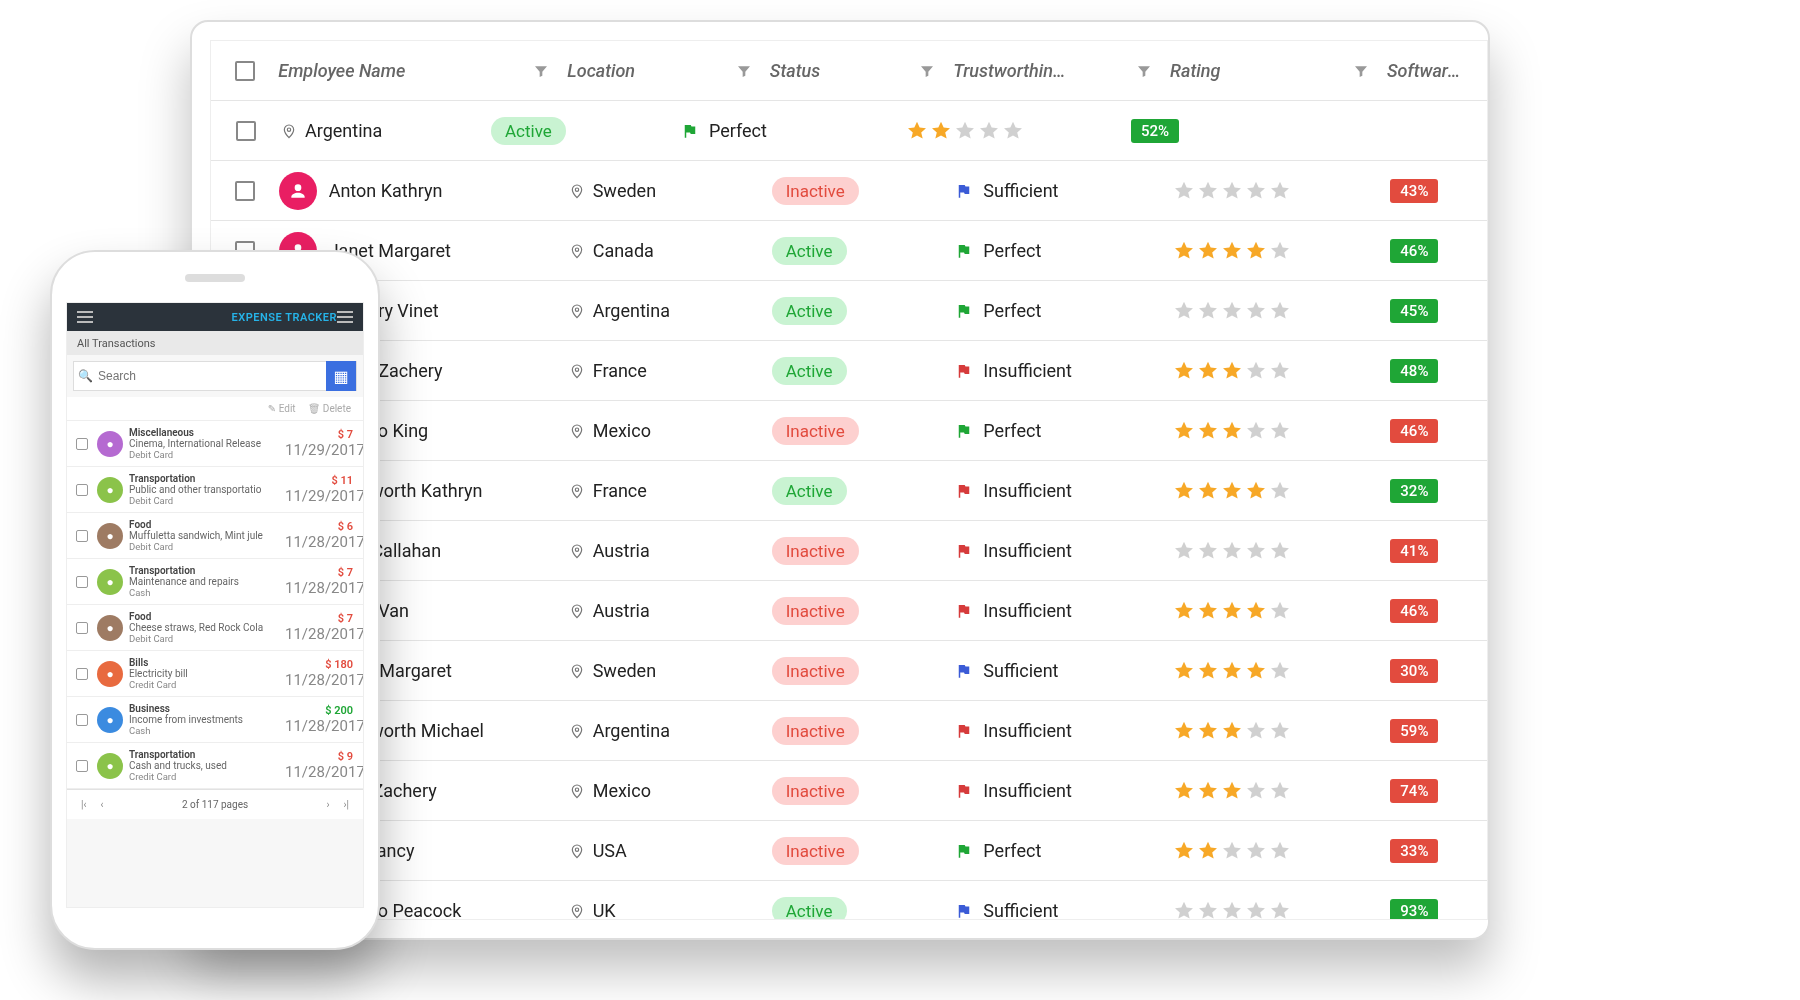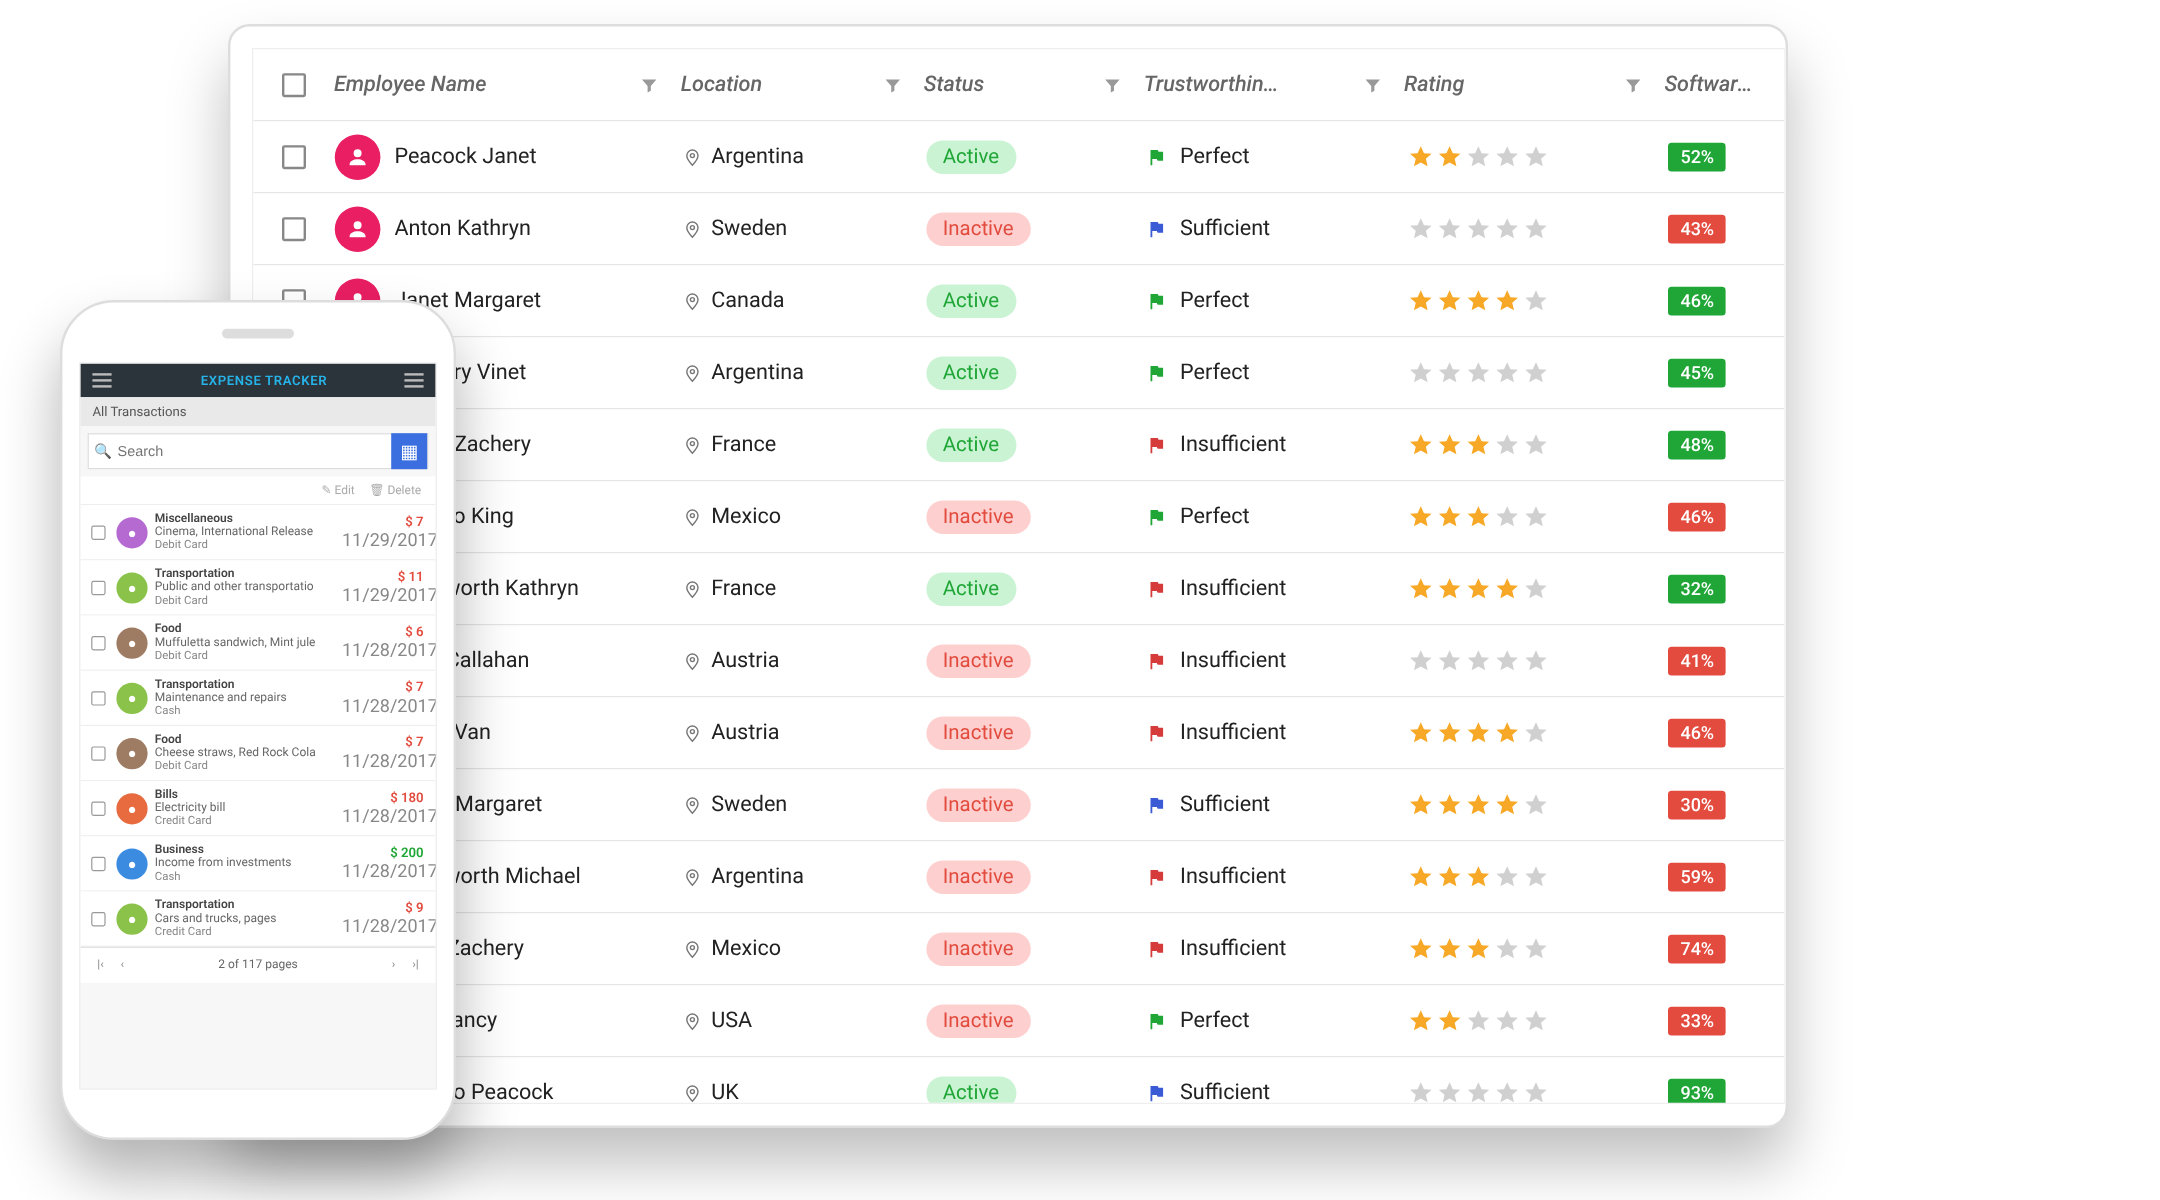--- a/index.html
+++ b/index.html
@@ -106,21 +106,21 @@
     position:absolute; left:14px; right:14px; top:50px; bottom:40px;
     border:1px solid #eee; background:#f7f7f7;
     overflow:hidden;
   }
 
   .phone-topbar {
     height:28px; background:#2b333b; color:#26b3e8;
     display:flex; align-items:center; justify-content:space-between;
     padding:0 10px; font-size:11px; font-weight:600; letter-spacing:0.5px;
   }
-  .phone-topbar .title { flex:1; text-align:center; padding-left:10px; }
+  .phone-topbar .title { flex:1; text-align:right; padding-left:10px; }
   .burger { width:16px; height:12px; display:flex; flex-direction:column; justify-content:space-between; }
   .burger span { height:2px; background:#bbb; }
 
   .phone-sub {
     height:24px; background:#e9e9e9; color:#555; font-size:11px;
     display:flex; align-items:center; padding:0 10px;
   }
 
   .phone-search {
     margin:6px; display:flex; align-items:center;
@@ -237,28 +237,20 @@
       <div class="col-soft hdr-cell">
           <span class="label">Software P</span>
         </div>
     </div>
 
     <div id="desktop-rows">
         <div class="grid-row">
           <div class="col-chk">
             <span class="chk"></span>
           </div>
-          <div class="col-name">
-            <span class="avatar">
-              <svg>
-                <use href="#sym-user"></use>
-              </svg>
-            </span>
-            <span>Peacock Janet</span>
-          </div>
           <div class="col-loc">
             <svg class="pin">
               <use href="#sym-pin"></use>
             </svg>
             <span>Argentina</span>
           </div>
           <div class="col-status"><span class="badge active">Active</span></div>
           <div class="col-trust">
             <svg class="flag green">
               <use href="#sym-flag"></use>
@@ -1026,21 +1018,21 @@
             <div class="dt">11/28/2017</div>
           </div>
         </div>
         <div class="ph-row">
           <div class="ph-chk">
             <span class="mini-chk"></span>
           </div>
           <div class="ph-ico" style="background:#8bc34a">●</div>
           <div class="ph-text">
             <div class="t1">Transportation</div>
-            <div class="t2">Cars and trucks, pages</div>
+            <div class="t2">Cash and trucks, used</div>
             <div class="t3">Credit Card</div>
           </div>
           <div class="ph-right">
             <div class="amt" style="color:#e24b3e">$ 9</div>
             <div class="dt">11/28/2017</div>
           </div>
         </div>
       </div>
 
     <div class="phone-pager">

